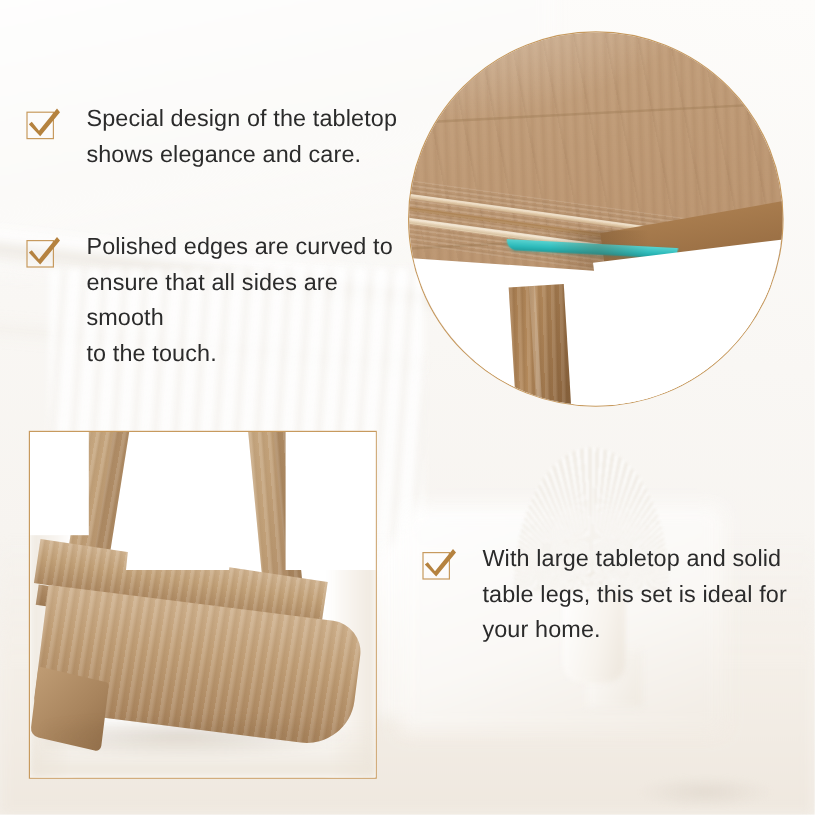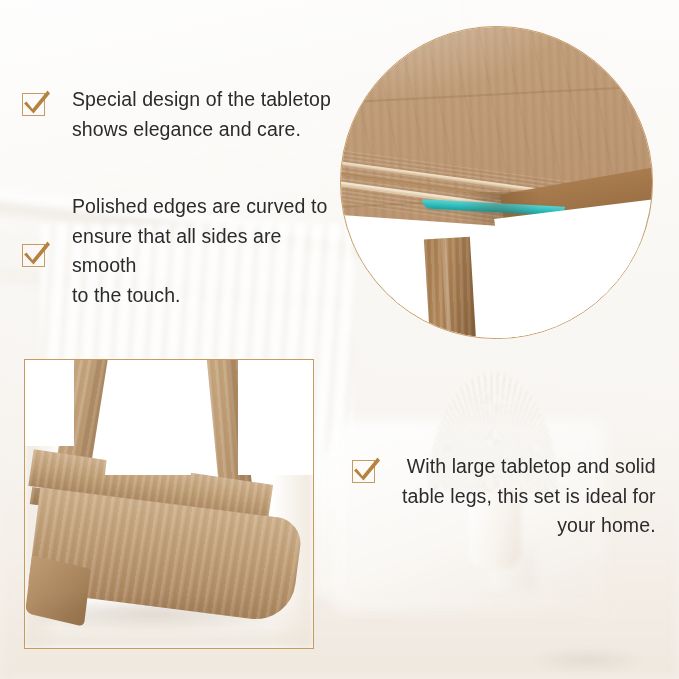--- a/index.html
+++ b/index.html
@@ -158,22 +158,22 @@
   .check-text {
     color: #2b2b2b;
     font-size: 19.5px;
     line-height: 1.52;
     letter-spacing: 0.1px;
     font-weight: 400;
     white-space: pre-line;
   }
 
   #item-1 { left: 22px;  top: 85px;  width: 322px; }
-  #item-2 { left: 22px;  top: 192px; width: 325px; align-items: center; }
-  #item-3 { left: 352px; top: 452px; width: 310px; text-align: right; }
+  #item-2 { left: 22px;  top: 192px; width: 325px; }
+  #item-3 { left: 352px; top: 452px; width: 310px; }
 
   
   .circle-photo {
     position: absolute;
     left: 340px; top: 26px;
     width: 313px; height: 313px;
     border-radius: 50%;
     border: 1.8px solid #c79a5e;
     box-sizing: border-box;
     overflow: hidden;

